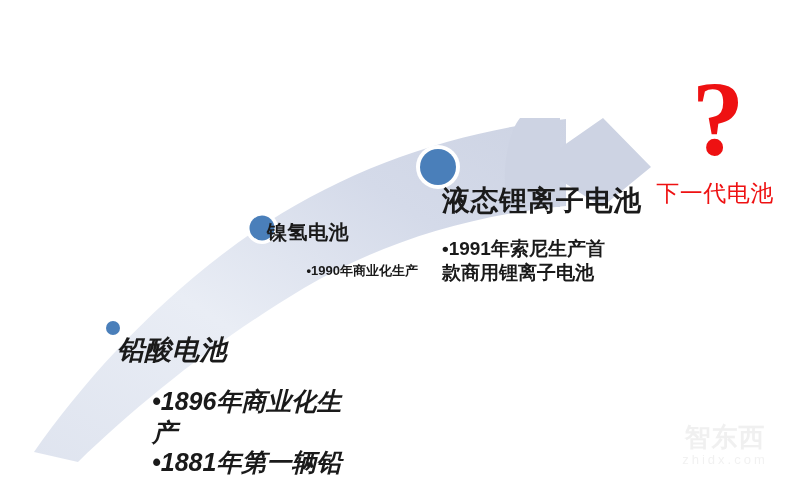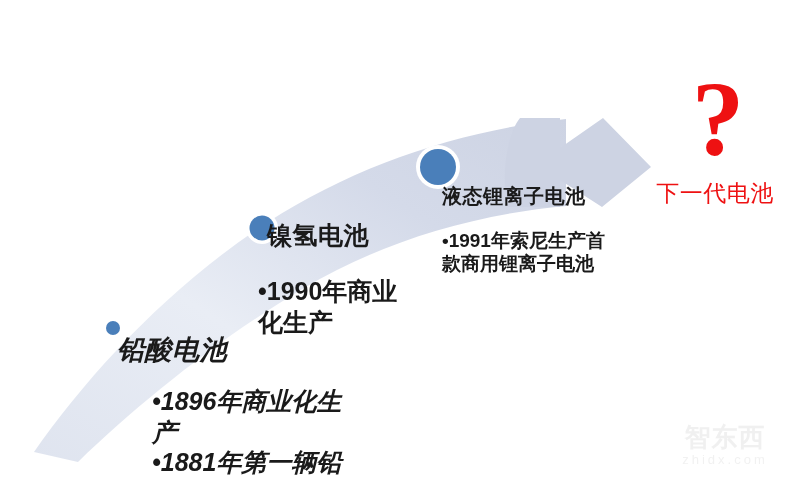--- a/index.html
+++ b/index.html
@@ -55,30 +55,30 @@
   }
   #stage-lead .stage-title { font-size: 27px; padding-left: 9px; }
   #stage-lead .stage-body  { font-size: 25px; margin-top: 22px; width: 190px; margin-left: 44px; }
 
   
   #stage-nimh {
     left: 258px;
     top: 222px;
     width: 200px;
   }
-  #stage-nimh .stage-title { font-size: 25px; padding-left: 9px; }
-  #stage-nimh .stage-body  { font-size: 25px; margin-top: 28px; width: 160px; }
+  #stage-nimh .stage-title { font-size: 20px; padding-left: 9px; }
+  #stage-nimh .stage-body  { font-size: 13px; margin-top: 20px; width: 160px; text-align: right; }
 
   
   #stage-liion {
     left: 442px;
     top: 186px;
     width: 210px;
   }
-  #stage-liion .stage-title { font-size: 20px; padding-left: 0px; }
+  #stage-liion .stage-title { font-size: 28px; padding-left: 0px; }
   #stage-liion .stage-body  { font-size: 19px; margin-top: 22px; width: 170px; }
 
   
   #next-gen {
     position: absolute;
     left: 640px;
     top: 70px;
     width: 150px;
     text-align: center;
   }

